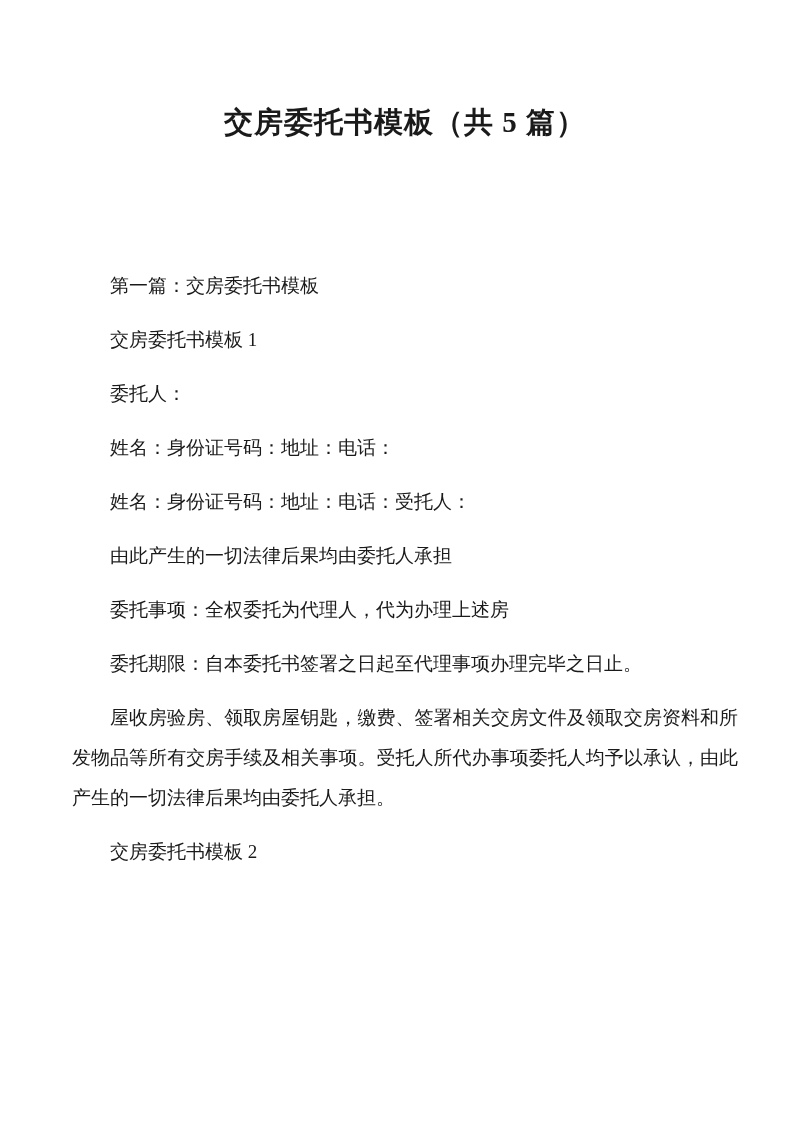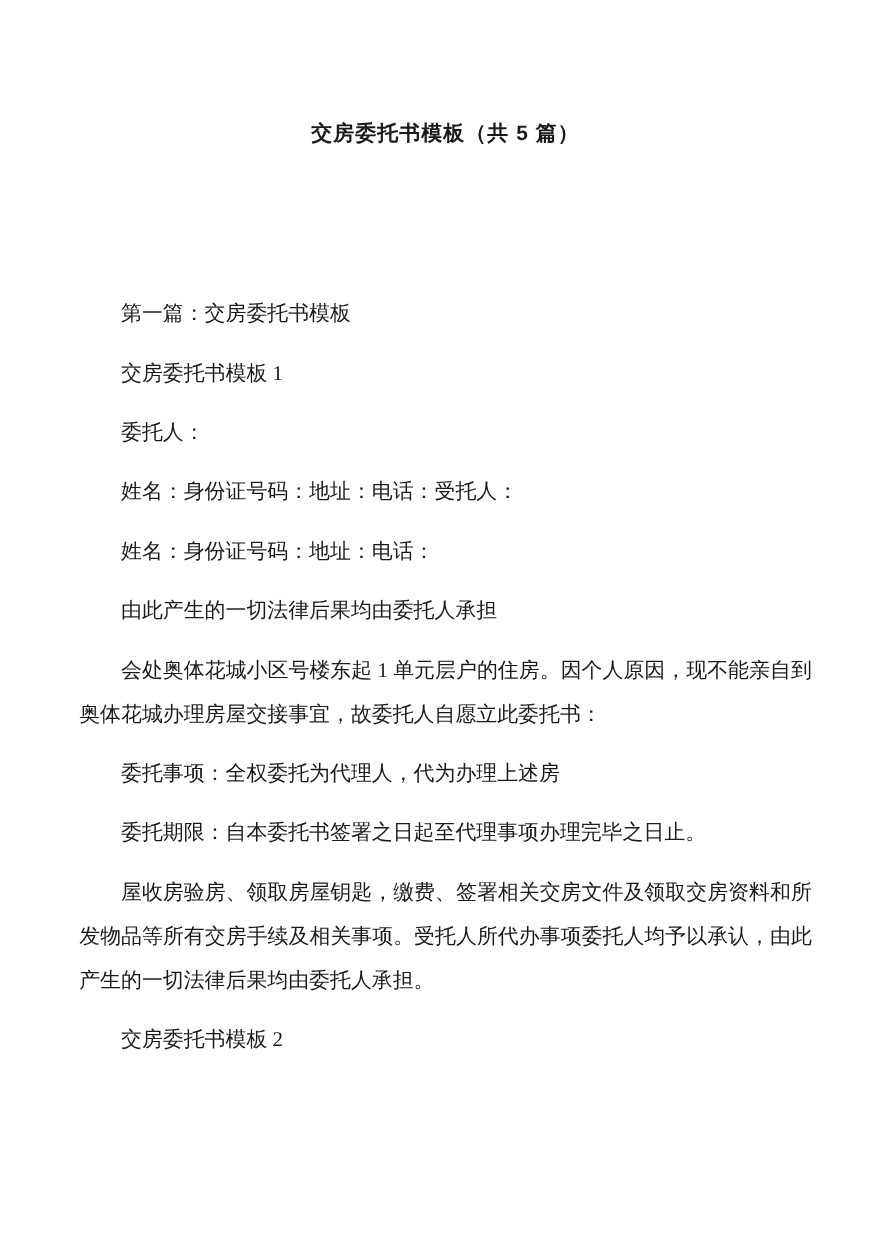--- a/index.html
+++ b/index.html
@@ -13,23 +13,23 @@
     overflow: hidden;
   }
   .page {
     box-sizing: content-box;
     width: 666px;
     padding: 100px 0 0 72px;
     color: #1a1a1a;
     font-family: "Liberation Serif", "DejaVu Serif", serif;
   }
   .doc-title {
-    font-family: Liberation Sans, sans-serif;
+    font-family: Liberation Serif, serif;
     font-weight: 700;
-    font-size: 19px;
+    font-size: 29px;
     line-height: 44px;
     letter-spacing: 1px;
     text-align: center;
     margin: 0 0 122px 0;
     white-space: nowrap;
   }
   .doc-body p {
     font-size: 19px;
     line-height: 40px;
     margin: 0 0 14px 0;
@@ -41,22 +41,21 @@
 </head>
 <body>
 
 <div class="page">
   <h1 class="doc-title">交房委托书模板（共 5 篇）</h1>
 
   <div class="doc-body">
     <p>第一篇：交房委托书模板</p>
     <p>交房委托书模板 1</p>
     <p>委托人：</p>
+    <p>姓名：身份证号码：地址：电话：</p>
     <p>姓名：身份证号码：地址：电话：受托人：</p>
-    <p>姓名：身份证号码：地址：电话：</p>
     <p>由此产生的一切法律后果均由委托人承担</p>
-    <p>会处奥体花城小区号楼东起 1 单元层户的住房。因个人原因，现不能亲自到奥体花城办理房屋交接事宜，故委托人自愿立此委托书：</p>
     <p>委托事项：全权委托为代理人，代为办理上述房</p>
     <p>委托期限：自本委托书签署之日起至代理事项办理完毕之日止。</p>
     <p>屋收房验房、领取房屋钥匙，缴费、签署相关交房文件及领取交房资料和所发物品等所有交房手续及相关事项。受托人所代办事项委托人均予以承认，由此产生的一切法律后果均由委托人承担。</p>
     <p>交房委托书模板 2</p>
   </div>
 </div>
 
 </body></html>

